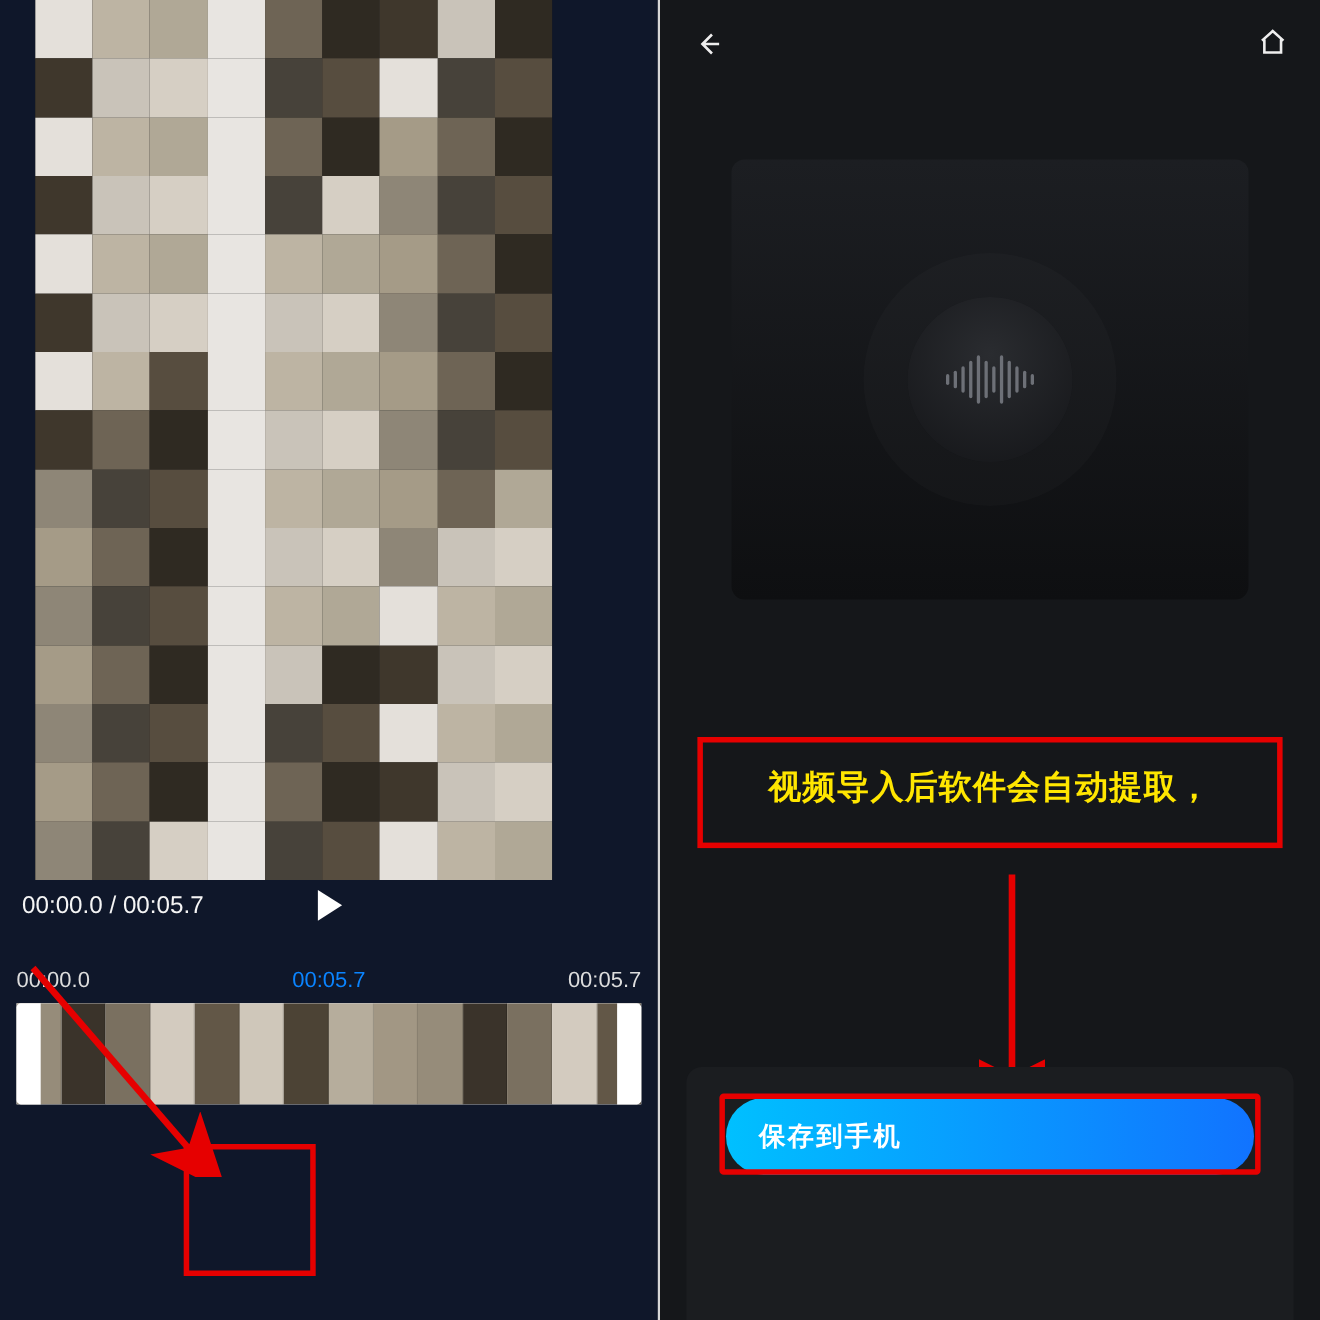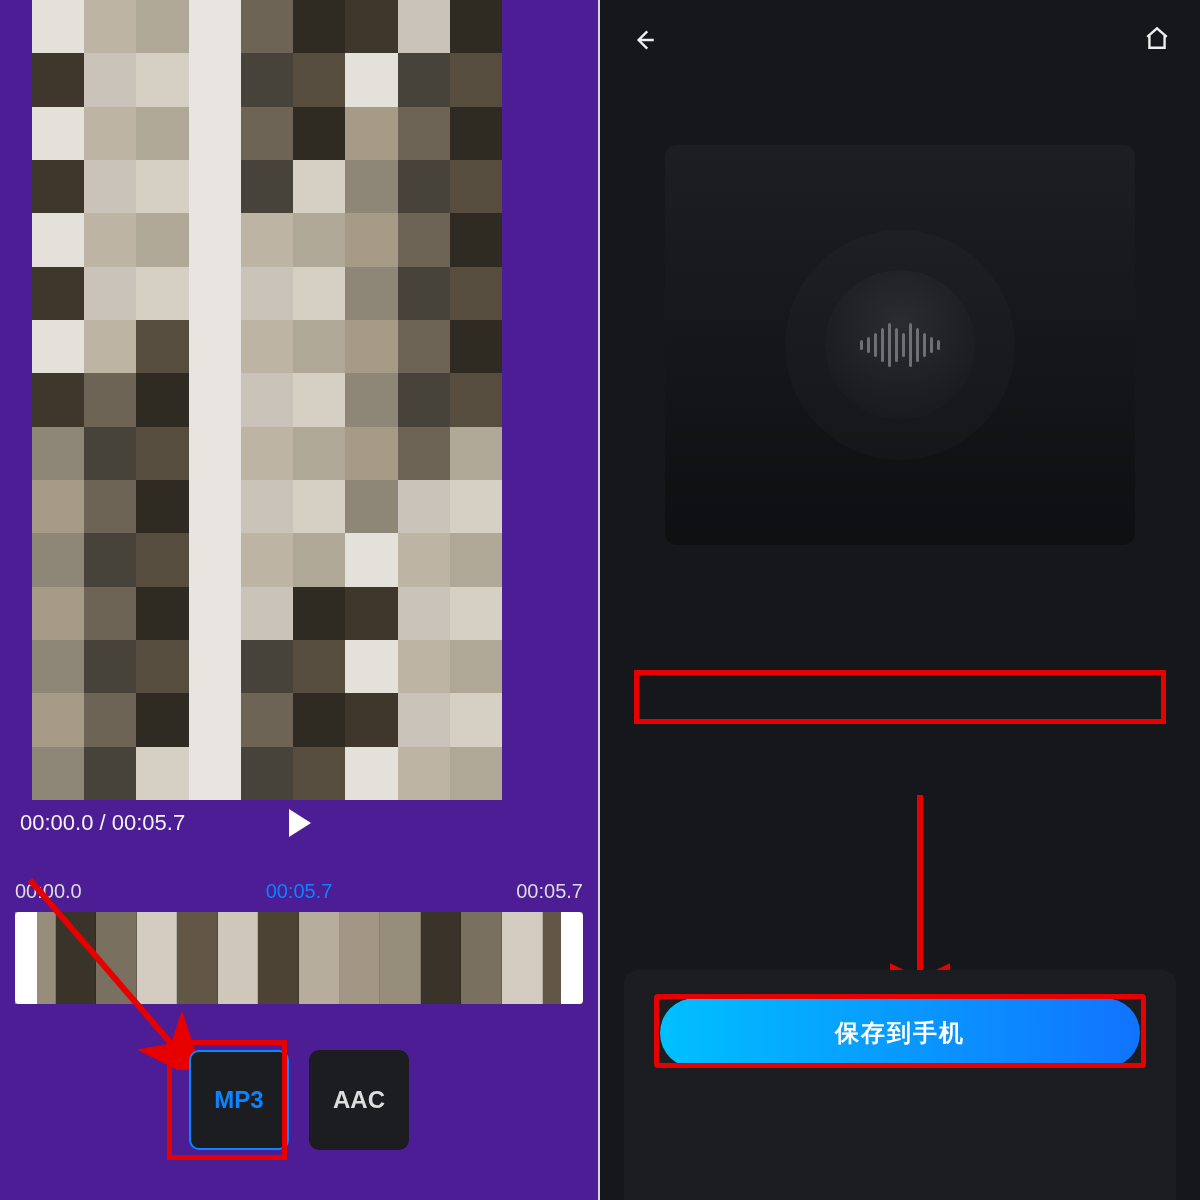--- a/index.html
+++ b/index.html
@@ -10,21 +10,21 @@
     display: flex;
     font-family: -apple-system, "Segoe UI", sans-serif;
     color: #eee;
     overflow: hidden;
     position: relative;
   }
   .panel {
     position: relative;
     width: 600px;
     height: 1200px;
-    background: #4c1d95;
+    background: #0f172a;
     overflow: hidden;
   }
   .panel.left { border-right: 2px solid #d7d7d7; }
   .panel.right { background: #15171a; }
 
   
   .video-area {
     position: absolute;
     left: 32px; top: 0;
     width: 470px; height: 800px;
@@ -242,26 +242,26 @@
     padding: 28px 36px 0;
     display: flex;
     flex-direction: column;
     gap: 26px;
   }
   .action-btn {
     height: 70px;
     border-radius: 36px;
     display: flex;
     align-items: center;
-    justify-content: center;
     font-size: 24px;
     font-weight: 600;
     color: #fff;
     letter-spacing: 2px;
     cursor: pointer;
+    padding-left: 30px;
   }
   .btn-save {
     background: linear-gradient(90deg, #00c0ff 0%, #1173ff 100%);
   }
   .btn-share {
     background: linear-gradient(90deg, #ff3d3d 0%, #ff6a00 55%, #ffbf00 100%);
   }
   .red-box-save {
     position: absolute;
     left: 54px; right: 54px;
@@ -451,28 +451,20 @@
 
   <svg class="arrow-left-svg" viewBox="0 0 200 200">
     <defs>
       <marker id="ahL" markerWidth="14" markerHeight="14" refX="4" refY="5" orient="auto">
         <path d="M0,0 L12,5 L0,10 L3,5 Z" fill="#e60000"></path>
       </marker>
     </defs>
     <line x1="10" y1="10" x2="155" y2="178" stroke="#e60000" stroke-width="6" marker-end="url(#ahL)"></line>
   </svg>
 
-  <div class="format-row">
-    <div class="format-btn mp3">
-      <span>MP3</span>
-    </div>
-    <div class="format-btn">
-      <span>AAC</span>
-    </div>
-  </div>
   <div class="red-box-mp3"></div>
 </div>
 
 <div class="panel right">
 
   <div class="topbar">
     <span class="back-arrow">
       <svg viewBox="0 0 24 24">
           <path d="M15 4 L7 12 L15 20 M7 12 H21"></path>
         </svg>
@@ -498,20 +490,21 @@
           <span style="height: 34px;"></span>
           <span style="height: 24px;"></span>
           <span style="height: 16px;"></span>
           <span style="height: 10px;"></span>
         </div>
     </div>
   </div>
 
 
   <div class="annot-box">
+    <div class="line">视频导入后软件会自动提取，</div>
   </div>
 
   <svg class="arrow-right-svg" viewBox="0 0 60 220">
     <defs>
       <marker id="ahR" markerWidth="16" markerHeight="16" refX="5" refY="6" orient="auto">
         <path d="M0,0 L14,6 L0,12 L3,6 Z" fill="#e60000"></path>
       </marker>
     </defs>
     <line x1="30" y1="5" x2="30" y2="200" stroke="#e60000" stroke-width="6" marker-end="url(#ahR)"></line>
   </svg>

